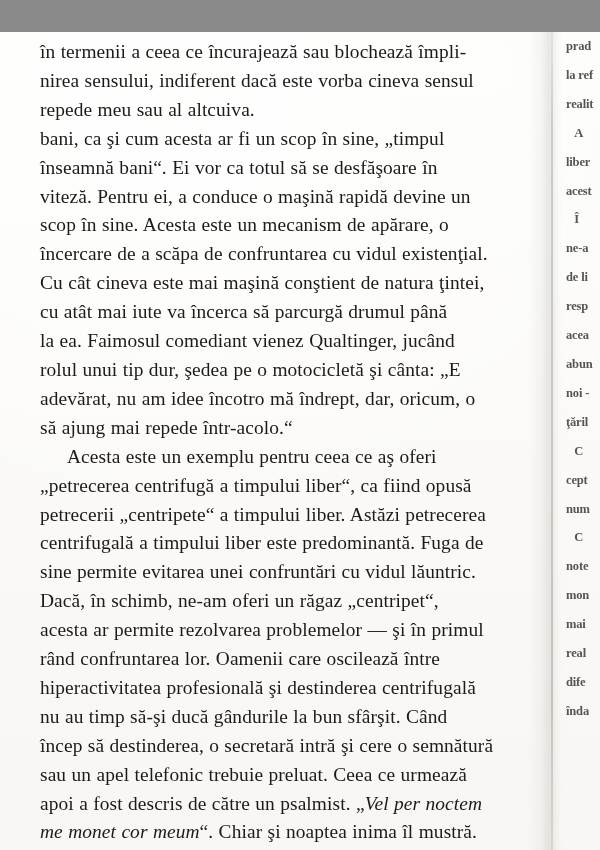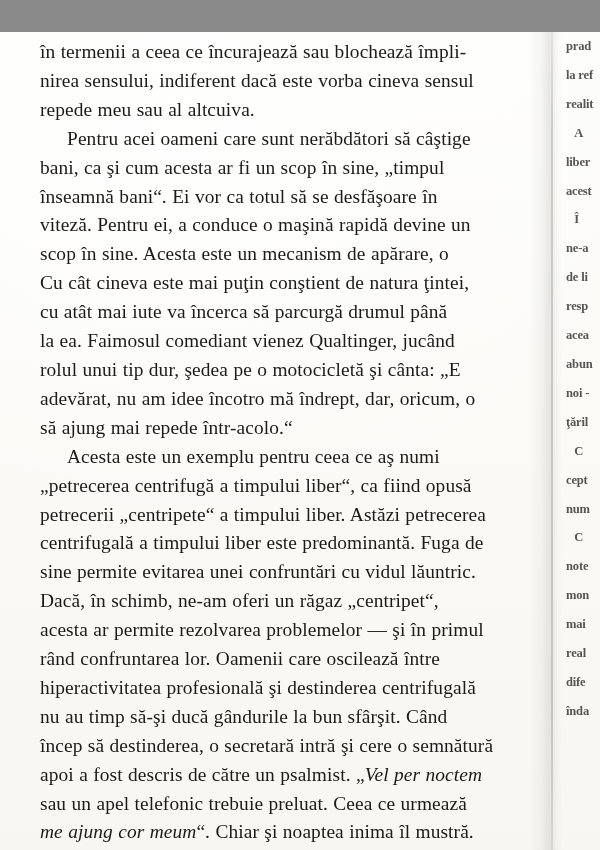--- a/index.html
+++ b/index.html
@@ -139,50 +139,50 @@
 
   <div id="main-column">
 
     <p class="para">
       <span class="line">în termenii a ceea ce încurajează sau blochează împli-</span>
       <span class="line">nirea sensului, indiferent dacă este vorba cineva sensul</span>
       <span class="line">repede meu sau al altcuiva.</span>
     </p>
 
     <p class="para">
-      <span class="line indent">Pentru acei oameni care sunt nerăbdători să câştige</span>
       <span class="line">bani, ca şi cum acesta ar fi un scop în sine, „timpul</span>
       <span class="line">înseamnă bani“. Ei vor ca totul să se desfăşoare în</span>
       <span class="line">viteză. Pentru ei, a conduce o maşină rapidă devine un</span>
       <span class="line">scop în sine. Acesta este un mecanism de apărare, o</span>
-      <span class="line">Cu cât cineva este mai puţin conştient de natura ţintei,</span>
+      <span class="line">încercare de a scăpa de confruntarea cu vidul existenţial.</span>
+      <span class="line">Cu cât cineva este mai maşină conştient de natura ţintei,</span>
       <span class="line">cu atât mai iute va încerca să parcurgă drumul până</span>
       <span class="line">la ea. Faimosul comediant vienez Qualtinger, jucând</span>
       <span class="line">rolul unui tip dur, şedea pe o motocicletă şi cânta: „E</span>
       <span class="line">adevărat, nu am idee încotro mă îndrept, dar, oricum, o</span>
       <span class="line">să ajung mai repede într-acolo.“</span>
     </p>
 
     <p class="para">
-      <span class="line indent">Acesta este un exemplu pentru ceea ce aş numi</span>
+      <span class="line indent">Acesta este un exemplu pentru ceea ce aş oferi</span>
       <span class="line">„petrecerea centrifugă a timpului liber“, ca fiind opusă</span>
       <span class="line">petrecerii „centripete“ a timpului liber. Astăzi petrecerea</span>
       <span class="line">centrifugală a timpului liber este predominantă. Fuga de</span>
       <span class="line">sine permite evitarea unei confruntări cu vidul lăuntric.</span>
       <span class="line">Dacă, în schimb, ne-am oferi un răgaz „centripet“,</span>
       <span class="line">acesta ar permite rezolvarea problemelor — şi în primul</span>
       <span class="line">rând confruntarea lor. Oamenii care oscilează între</span>
       <span class="line">hiperactivitatea profesională şi destinderea centrifugală</span>
       <span class="line">nu au timp să-şi ducă gândurile la bun sfârşit. Când</span>
       <span class="line">încep să destinderea, o secretară intră şi cere o semnătură</span>
+      <span class="line">sau un apel telefonic trebuie preluat. Ceea ce urmează</span>
+
       <span class="line"><span>apoi a fost descris de către un psalmist. „</span><span class="it">Vel per noctem</span></span>
 
-      <span class="line">sau un apel telefonic trebuie preluat. Ceea ce urmează</span>
-
-      <span class="line"><span class="it">me ajung cor meum</span><span>“. Chiar şi noaptea inima îl mustră.</span></span>
+      <span class="line"><span class="it">me monet cor meum</span><span>“. Chiar şi noaptea inima îl mustră.</span></span>
 
       <span class="line">Astăzi el ar spune că până şi noaptea problemele</span>
 
     </p>
 
   </div>
 
   <div id="gutter-shadow"></div>
   <div id="gutter-line"></div>
 

